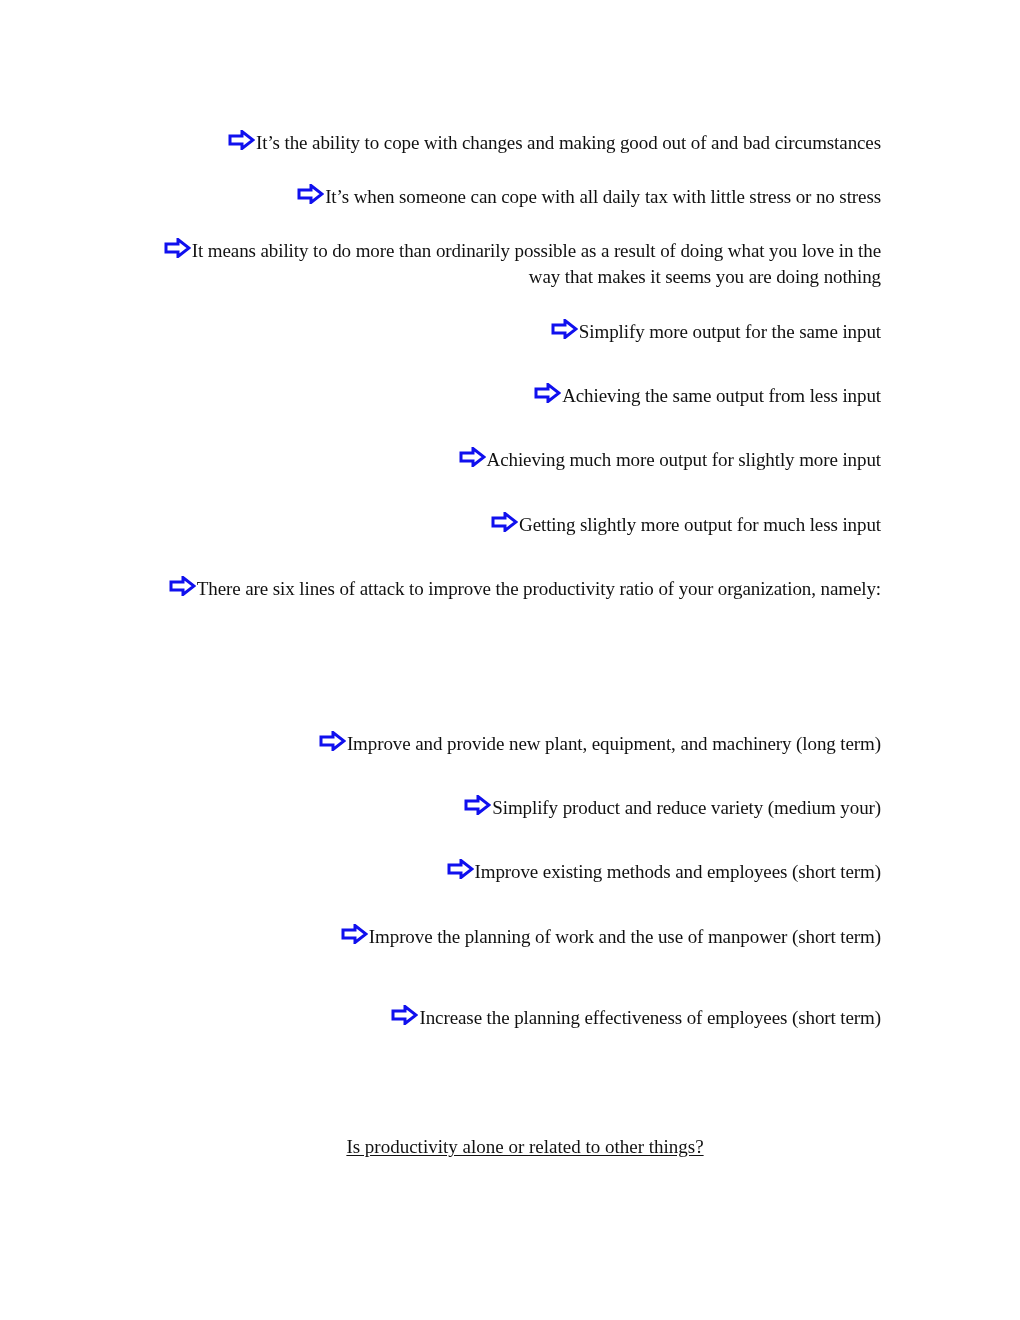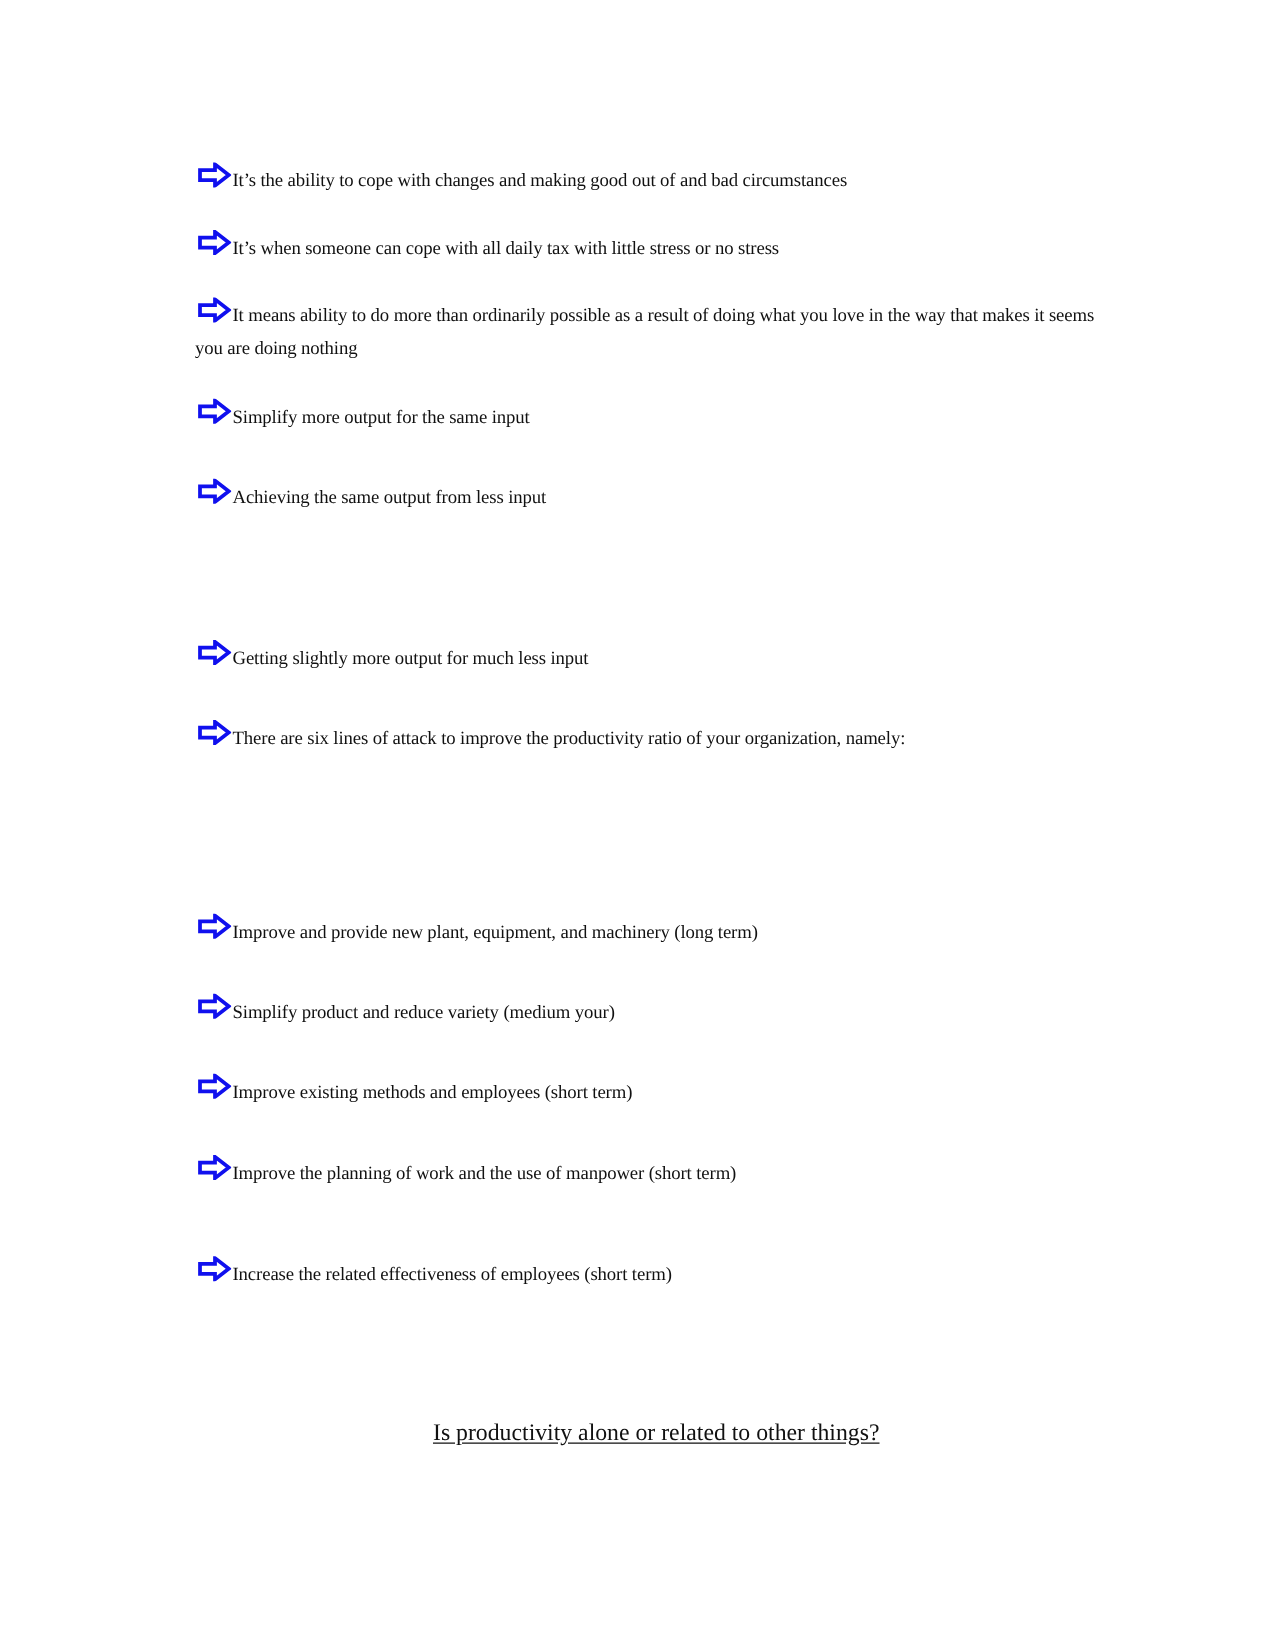--- a/index.html
+++ b/index.html
@@ -16,25 +16,26 @@
       color: #111111;
     }
     .page {
       position: absolute;
       left: 0; top: 0;
       width: 1020px;
       height: 1320px;
     }
     .item {
       position: absolute;
-      left: 156px;
+      left: 136px;
       width: 745px;
-      font-size: 15px;
+      font-size: 19px;
       line-height: 26px;
       letter-spacing: -0.1px;
+      text-align: right;
     }
     .arrow {
       display: inline-block;
       width: 27px;
       height: 20px;
       vertical-align: -1px;
       margin-left: 2px;
       margin-right: 1px;
     }
     .arrow svg { display: block; }
@@ -78,20 +79,25 @@
           <path d="M2 6 H14 V1.5 L25 10 L14 18.5 V14 H2 Z" fill="none" stroke="#1010ee" stroke-width="3" stroke-linejoin="miter"></path>
         </svg></span><span>Simplify more output for the same input</span>
   </div>
 
   <div class="item" style="top:383px">
     <span class="arrow"><svg width="27" height="20" viewBox="0 0 27 20">
           <path d="M2 6 H14 V1.5 L25 10 L14 18.5 V14 H2 Z" fill="none" stroke="#1010ee" stroke-width="3" stroke-linejoin="miter"></path>
         </svg></span><span>Achieving the same output from less input</span>
   </div>
 
+  <div class="item" style="top:447px">
+    <span class="arrow"><svg width="27" height="20" viewBox="0 0 27 20">
+          <path d="M2 6 H14 V1.5 L25 10 L14 18.5 V14 H2 Z" fill="none" stroke="#1010ee" stroke-width="3" stroke-linejoin="miter"></path>
+        </svg></span><span>Achieving much more output for slightly more input</span>
+  </div>
 
   <div class="item" style="top:512px">
     <span class="arrow"><svg width="27" height="20" viewBox="0 0 27 20">
           <path d="M2 6 H14 V1.5 L25 10 L14 18.5 V14 H2 Z" fill="none" stroke="#1010ee" stroke-width="3" stroke-linejoin="miter"></path>
         </svg></span><span>Getting slightly more output for much less input</span>
   </div>
 
   <div class="item" style="top:576px">
     <span class="arrow"><svg width="27" height="20" viewBox="0 0 27 20">
           <path d="M2 6 H14 V1.5 L25 10 L14 18.5 V14 H2 Z" fill="none" stroke="#1010ee" stroke-width="3" stroke-linejoin="miter"></path>
@@ -119,18 +125,18 @@
 
   <div class="item" style="top:924px">
     <span class="arrow"><svg width="27" height="20" viewBox="0 0 27 20">
           <path d="M2 6 H14 V1.5 L25 10 L14 18.5 V14 H2 Z" fill="none" stroke="#1010ee" stroke-width="3" stroke-linejoin="miter"></path>
         </svg></span><span>Improve the planning of work and the use of manpower (short term)</span>
   </div>
 
   <div class="item" style="top:1005px">
     <span class="arrow"><svg width="27" height="20" viewBox="0 0 27 20">
           <path d="M2 6 H14 V1.5 L25 10 L14 18.5 V14 H2 Z" fill="none" stroke="#1010ee" stroke-width="3" stroke-linejoin="miter"></path>
-        </svg></span><span>Increase the related effectiveness of employees (short term)</span>
+        </svg></span><span>Increase the planning effectiveness of employees (short term)</span>
   </div>
 
   <div class="heading">Is productivity alone or related to other things?</div>
 
 </div>
 
 </body></html>

